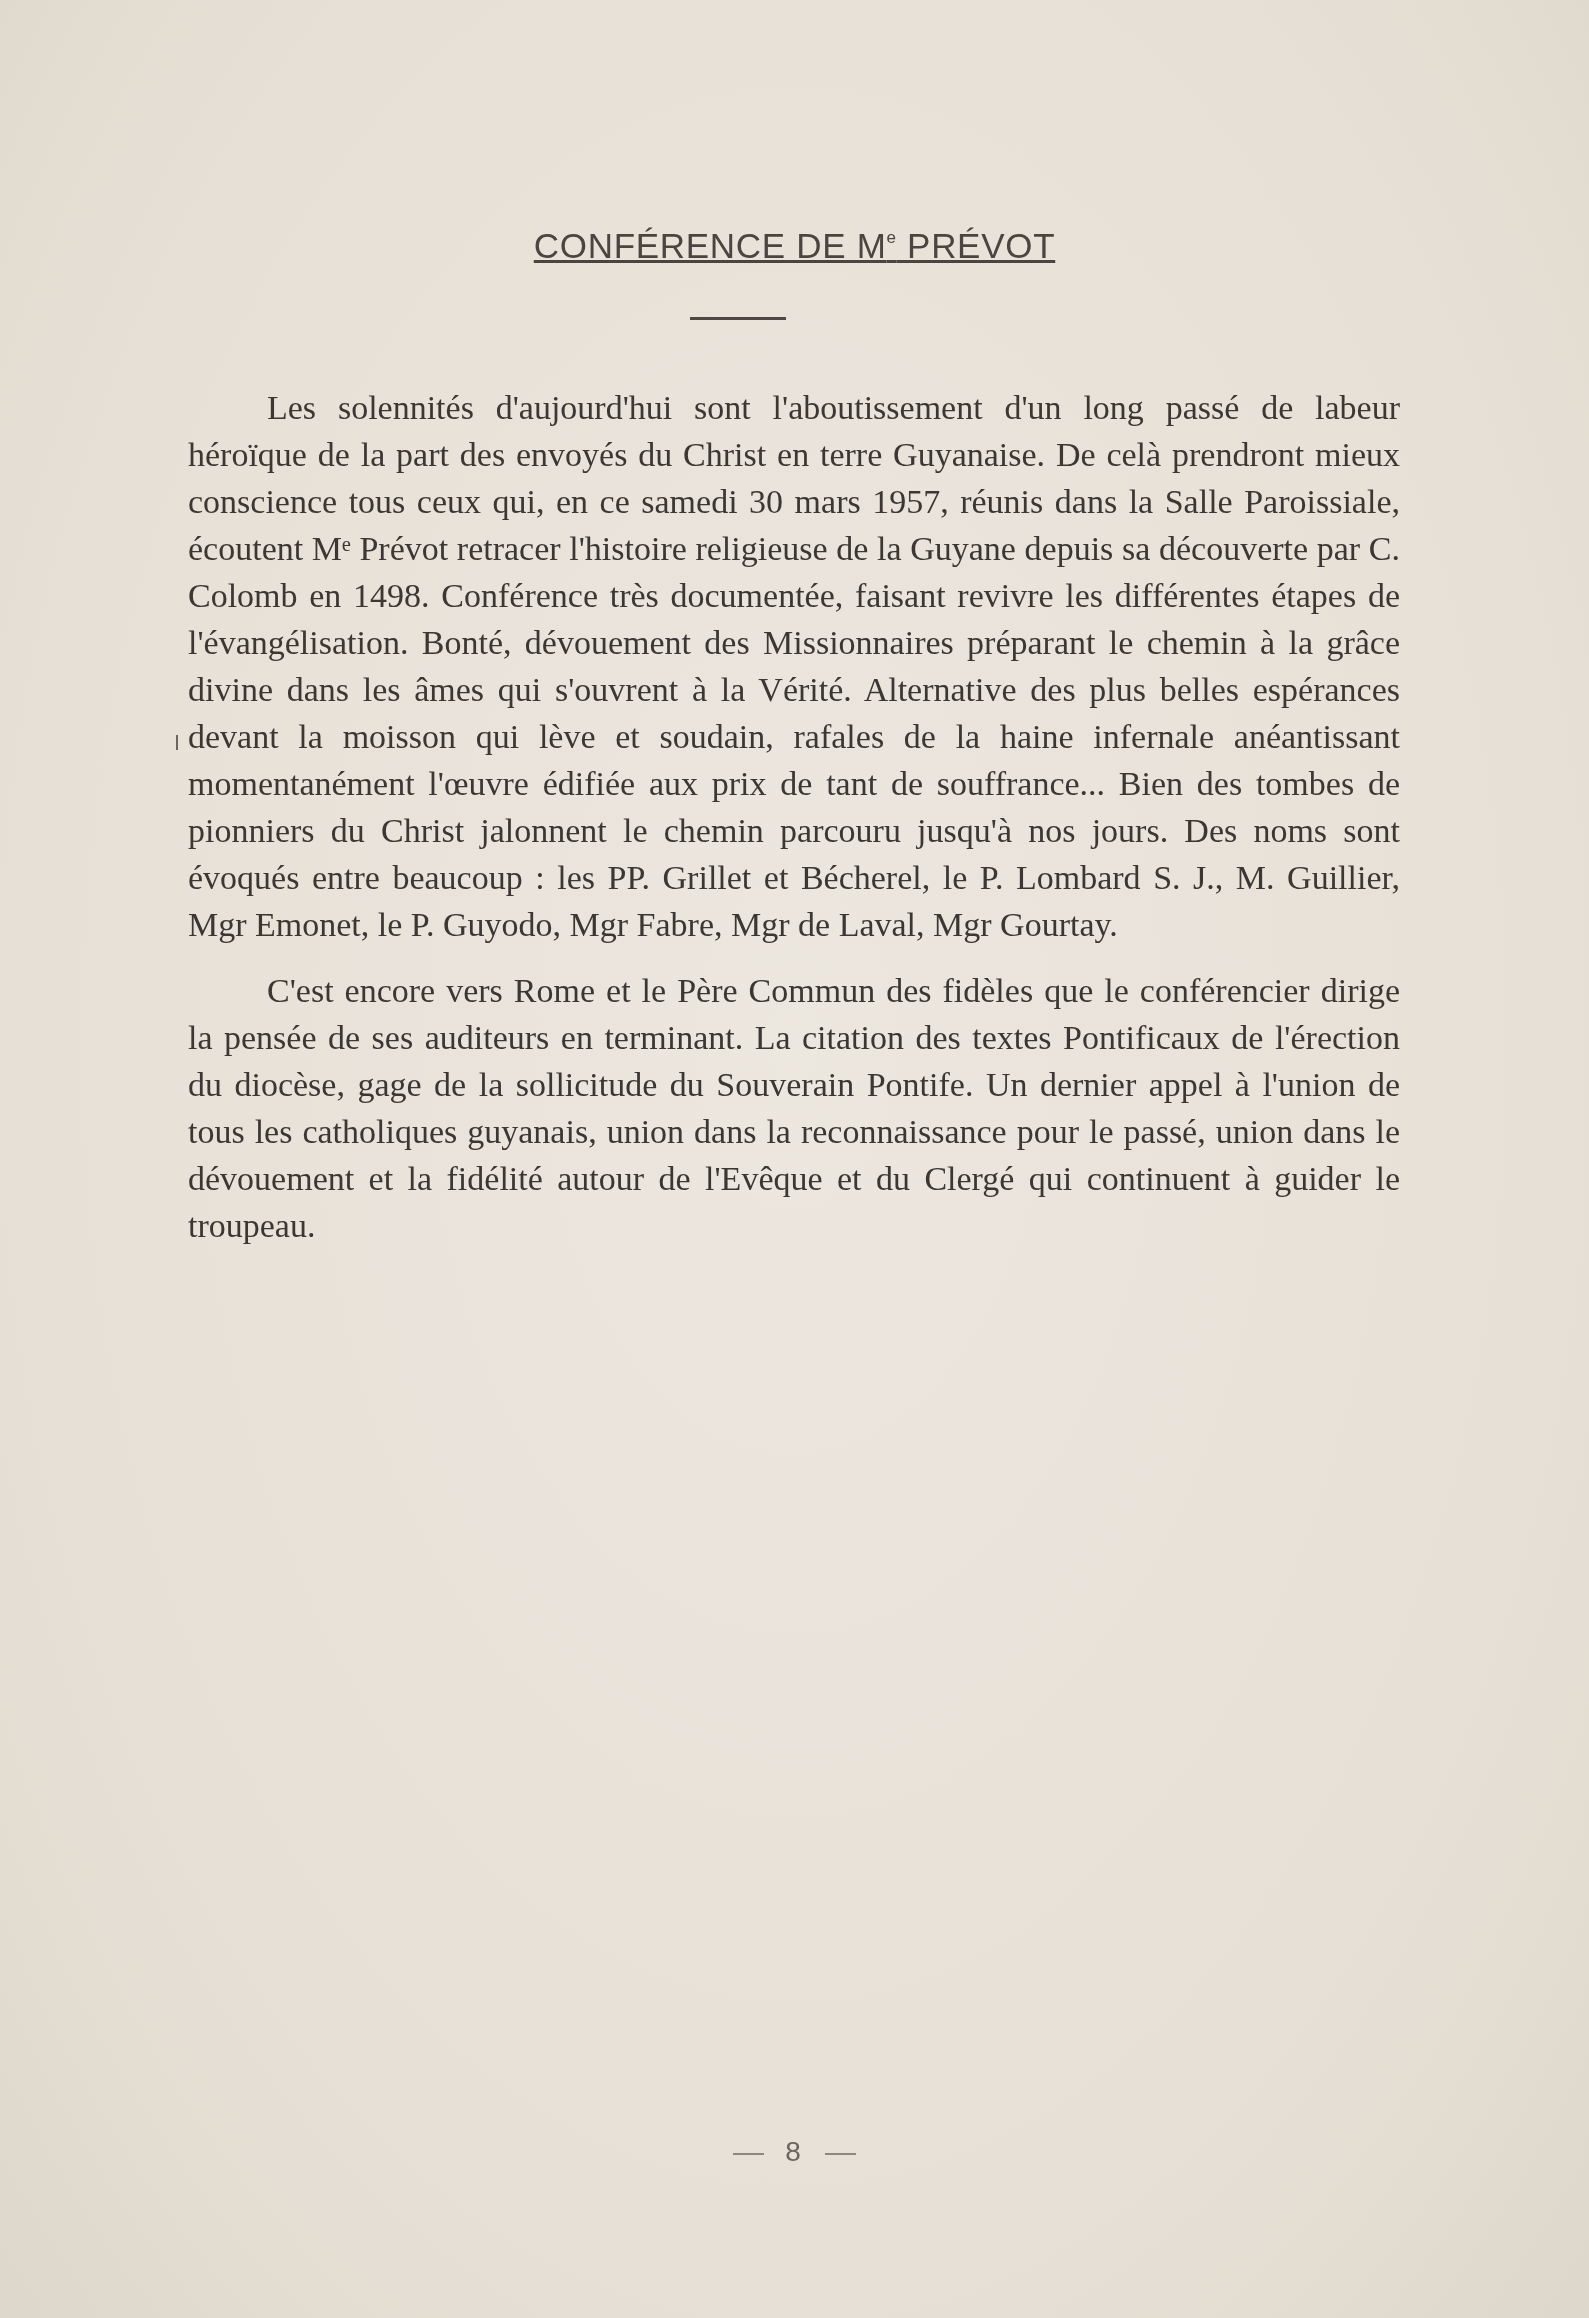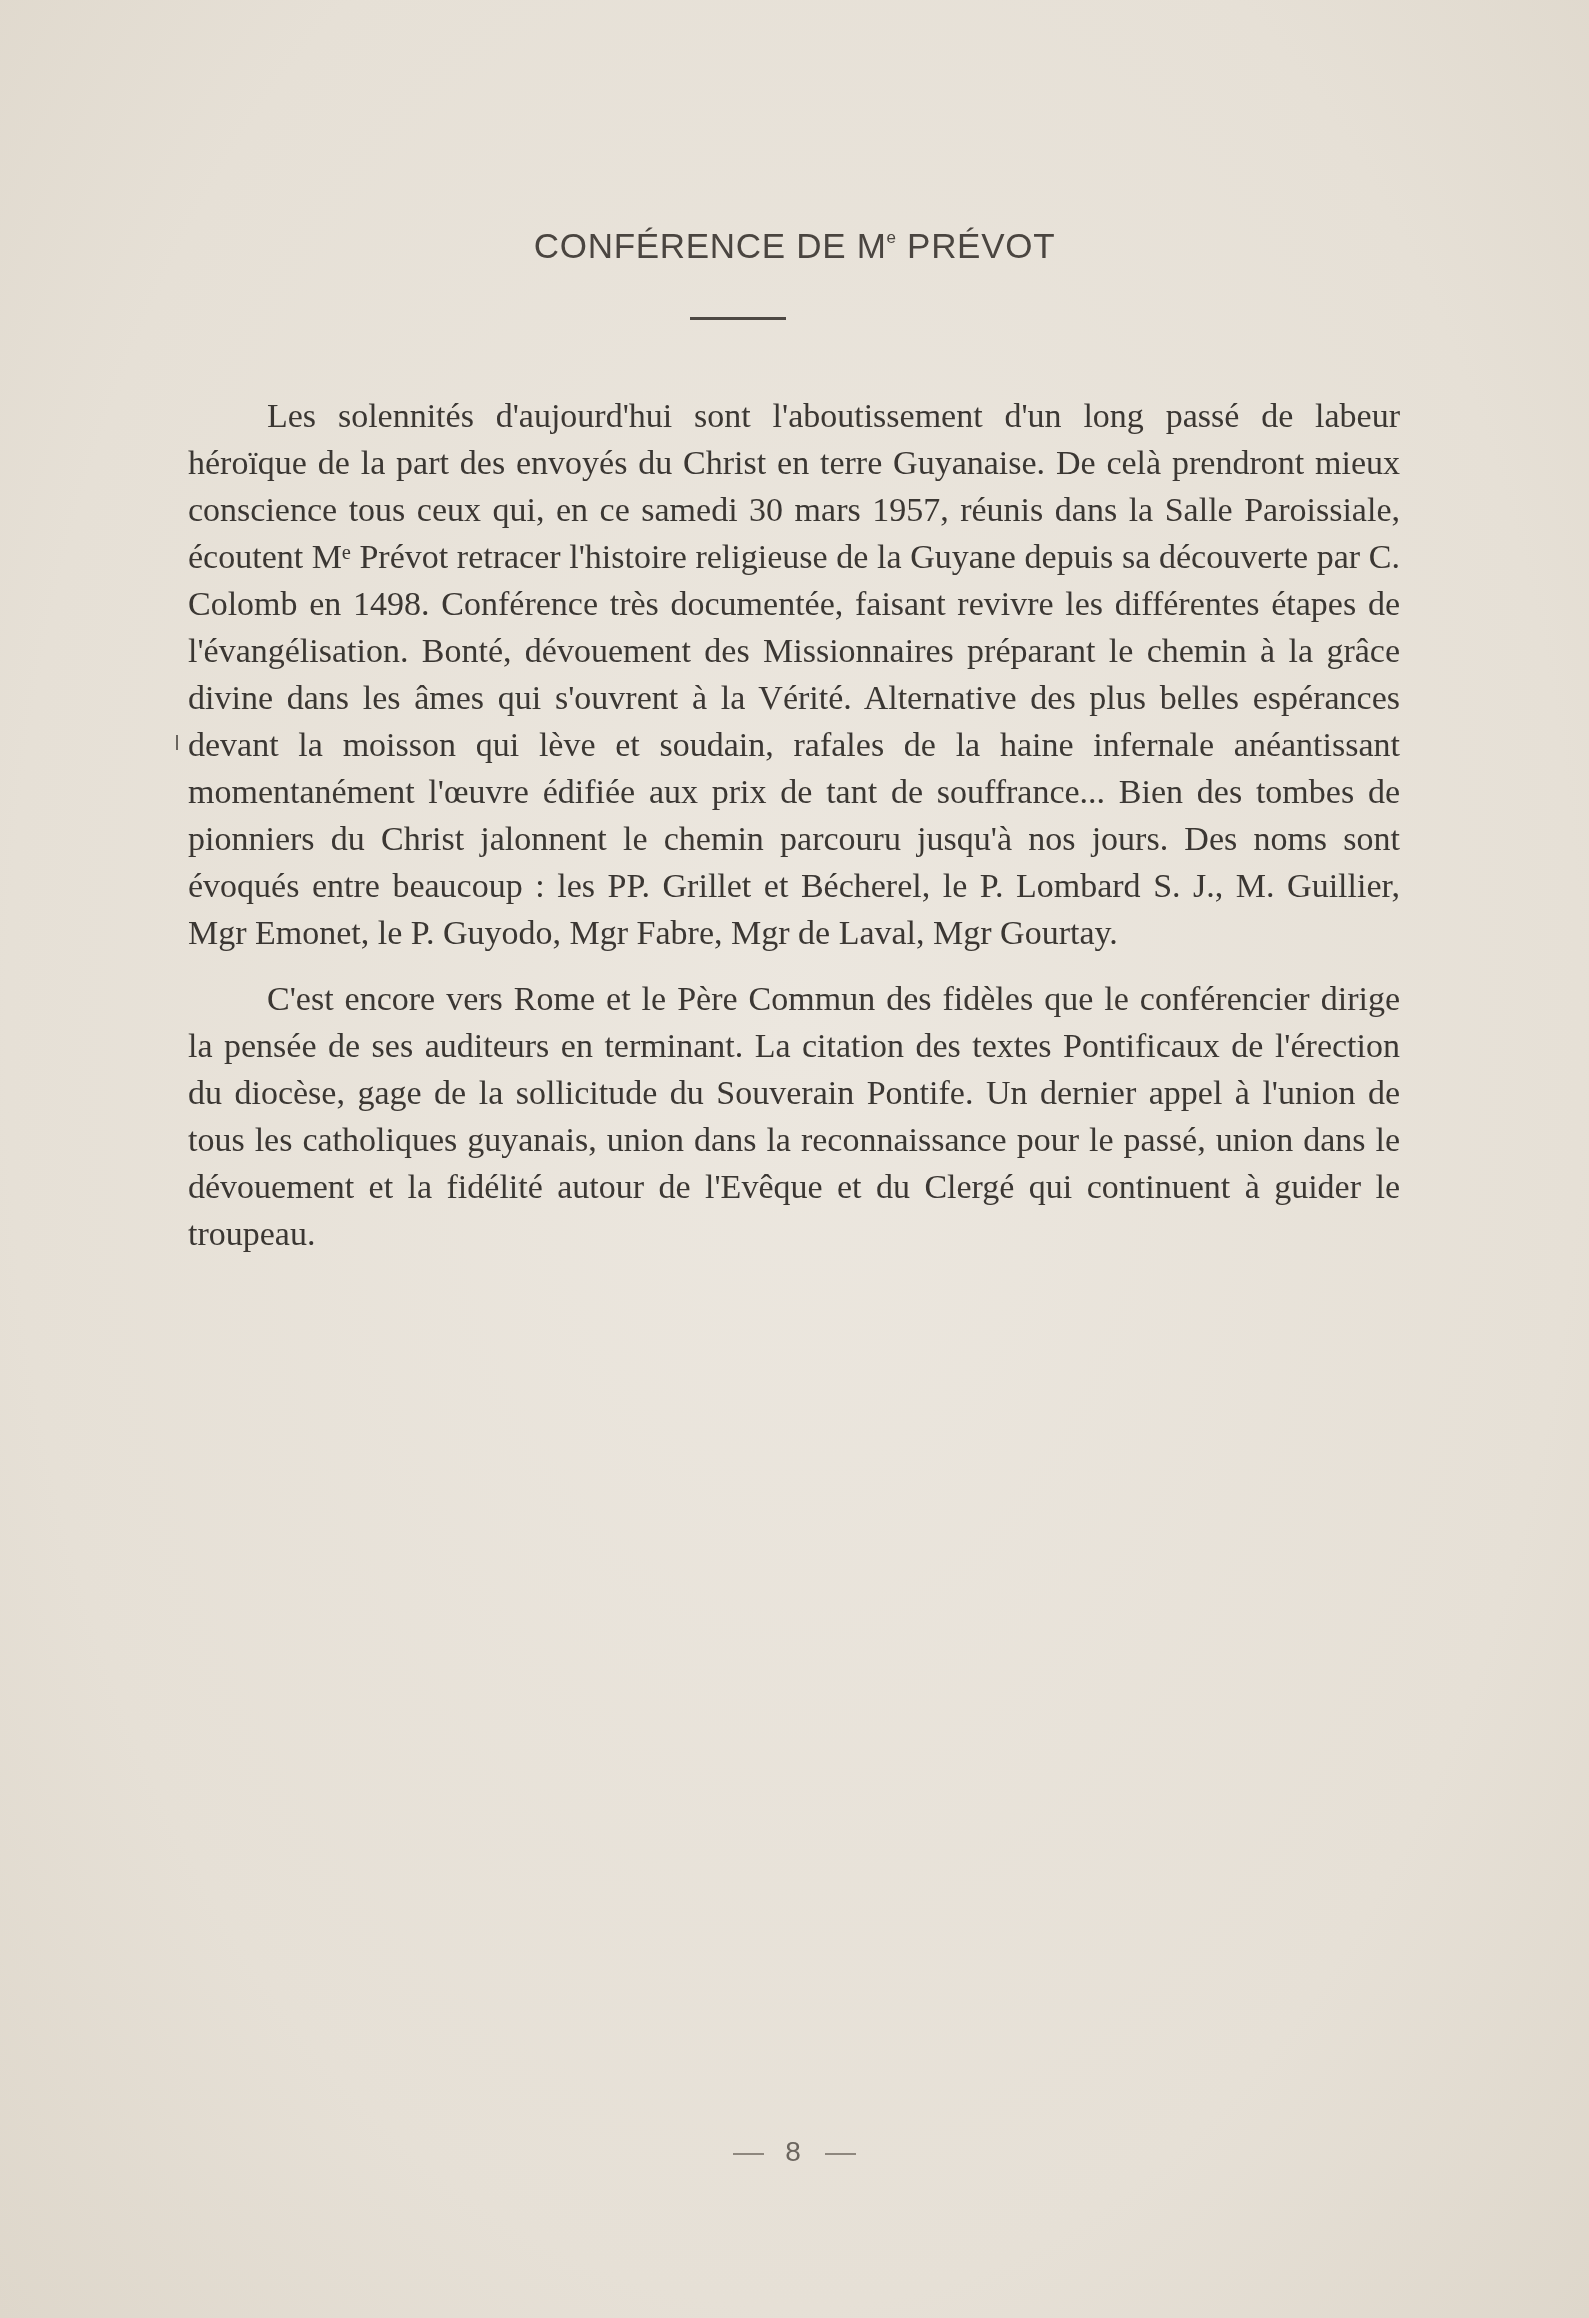--- a/index.html
+++ b/index.html
@@ -13,28 +13,29 @@
   .page {
     position: absolute; left: 0; top: 0; width: 1589px; height: 2319px;
     background: radial-gradient(ellipse at 50% 45%, #ece7df 0%, #e6e0d6 70%, #ded7cb 100%);
   }
   .title {
     position: absolute; top: 203px; left: 0; width: 1589px;
     text-align: center;
     font-family: "Liberation Sans", "DejaVu Sans", sans-serif;
     font-size: 35px; letter-spacing: 0.7px; font-weight: normal;
     color: #4a4540;
+    text-decoration: underline;
   }
   .title sup { font-size: 17px; vertical-align: 15.4px; }
   .rule {
     position: absolute; top: 317px; left: 690px; width: 96px; height: 2.8px;
     background: #4d4843;
   }
   .body {
-    position: absolute; left: 188px; top: 392px; width: 1212px;
+    position: absolute; left: 188px; top: 384px; width: 1212px;
     font-family: "Liberation Serif", "DejaVu Serif", serif;
     font-size: 34px; line-height: 47px;
     text-align: justify; text-align-last: left;
     color: #3b3733;
   }
   .body p { margin: 0 0 19px 0; text-indent: 79px; }
   .folio {
     position: absolute; top: 2136px; left: 0; width: 1589px; text-align: center;
     font-family: "Liberation Sans", sans-serif; font-size: 28px; color: #6b655e;
     letter-spacing: 2.8px;

